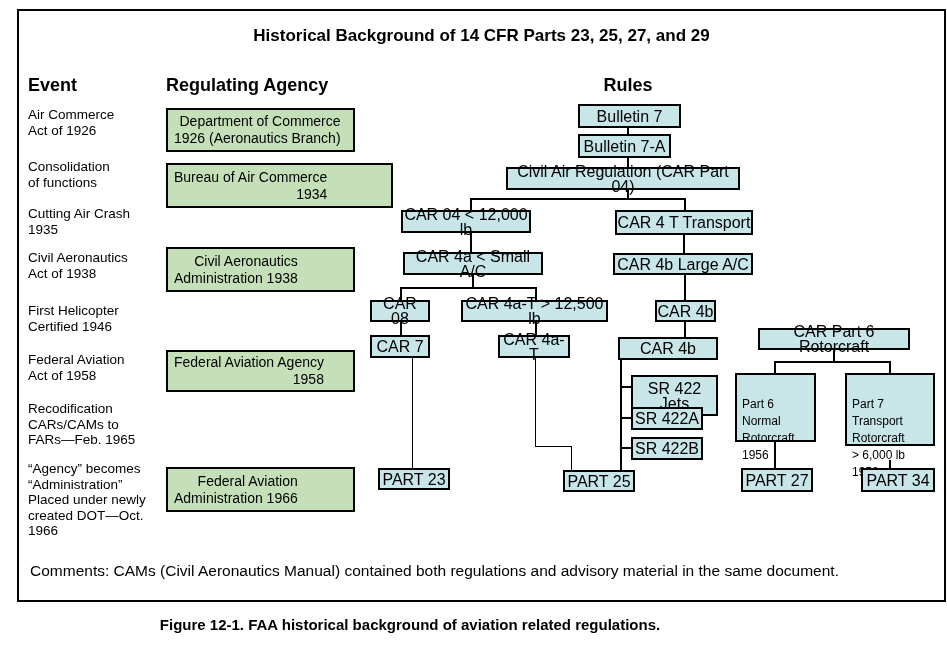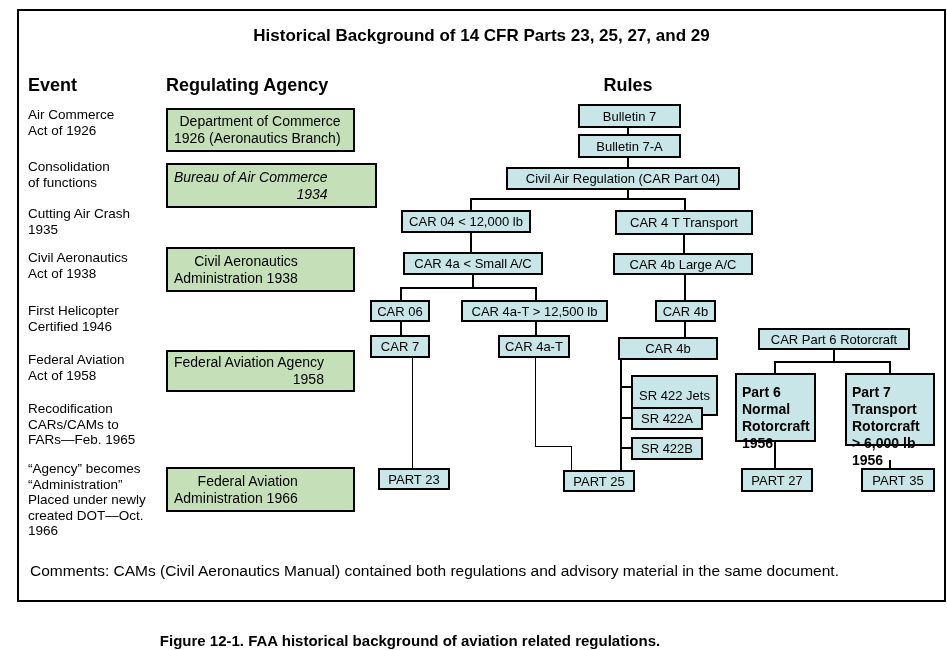--- a/index.html
+++ b/index.html
@@ -7,28 +7,28 @@
         font-family:"Liberation Sans",sans-serif;color:#000;overflow:hidden;margin-left:8px;}
   #frame{position:absolute;left:9px;top:9px;width:929px;height:593px;
          border:2px solid #000;box-sizing:border-box;}
   .title{position:absolute;left:0;top:26px;width:947px;text-align:center;
          font-size:17px;font-weight:bold;}
   .colhead{position:absolute;font-size:18px;font-weight:bold;}
   .event{position:absolute;left:20px;font-size:13.5px;line-height:15.5px;
          white-space:pre-line;}
   .box{position:absolute;box-sizing:border-box;border:2px solid #000;
        background:var(--blue);display:flex;align-items:center;justify-content:center;
-       font-size:13px;text-align:center;line-height:15px;}
+       font-size:16px;text-align:center;line-height:15px;}
   .box.green{background:var(--green);justify-content:flex-start;text-align:right;
        padding:16px 6px;white-space:pre-line;font-size:14px;line-height:17px;}
   .box.multiline{align-items:flex-start;justify-content:flex-start;text-align:left;
-       white-space:pre-line;padding:9px 5px;line-height:17px;font-size:14px;font-weight:bold;}
+       white-space:pre-line;padding:21px 5px;line-height:17px;font-size:12px;}
   .conn{position:absolute;background:#000;}
   .comments{position:absolute;left:22px;top:562px;width:905px;font-size:15.5px;}
-  .caption{position:absolute;left:0;top:632px;width:804px;text-align:center;
+  .caption{position:absolute;left:0;top:616px;width:804px;text-align:center;
            font-size:15px;font-weight:bold;}
 </style>
 </head>
 <body>
 
 <div id="page" style="--blue: #c8e6e8; --green: #c5e0b8;">
   <div id="frame"></div>
 
   <div class="title">Historical Background of 14 CFR Parts 23, 25, 27, and 29</div>
 
@@ -52,21 +52,21 @@
 CARs/CAMs to
 FARs—Feb. 1965</div>
   <div class="event" style="top:461px;">“Agency” becomes
 “Administration”
 Placed under newly
 created DOT—Oct.
 1966</div>
 
   <div class="box green" style="left:158px;top:108px;width:189px;height:44px;">Department of Commerce
 1926 (Aeronautics Branch)</div>
-  <div class="box green" style="left:158px;top:163px;width:211px;height:45px;font-style:italic;">Bureau of Air Commerce
+  <div class="box green" style="left:158px;top:163px;width:227px;height:45px;">Bureau of Air Commerce
 1934</div>
   <div class="box green" style="left:158px;top:247px;width:189px;height:45px;">Civil Aeronautics
 Administration 1938</div>
   <div class="box green" style="left:158px;top:350px;width:189px;height:42px;">Federal Aviation Agency
 1958</div>
   <div class="box green" style="left:158px;top:467px;width:189px;height:45px;">Federal Aviation
 Administration 1966</div>
 
   <div class="conn" style="left:619px;top:128px;width:2px;height:6px;"></div>
   <div class="conn" style="left:619px;top:158px;width:2px;height:9px;"></div>
@@ -93,27 +93,27 @@
   <div class="conn" style="left:612px;top:417px;width:11px;height:2px;"></div>
   <div class="conn" style="left:612px;top:447px;width:11px;height:2px;"></div>
   <div class="conn" style="left:825px;top:350px;width:2px;height:13px;"></div>
   <div class="conn" style="left:766px;top:361px;width:117px;height:2px;"></div>
   <div class="conn" style="left:766px;top:361px;width:2px;height:12px;"></div>
   <div class="conn" style="left:881px;top:361px;width:2px;height:12px;"></div>
   <div class="conn" style="left:766px;top:442px;width:2px;height:26px;"></div>
   <div class="conn" style="left:881px;top:460px;width:2px;height:8px;"></div>
 
   <div class="box" style="left:570px;top:104px;width:103px;height:24px;">Bulletin 7</div>
-  <div class="box" style="left:570px;top:134px;width:103px;height:24px;">Bulletin 7-A</div>
+  <div class="box" style="left:570px;top:134px;width:93px;height:24px;">Bulletin 7-A</div>
   <div class="box" style="left:498px;top:167px;width:234px;height:23px;">Civil Air Regulation (CAR Part 04)</div>
   <div class="box" style="left:393px;top:210px;width:130px;height:23px;">CAR 04 &lt; 12,000 lb</div>
   <div class="box" style="left:607px;top:210px;width:138px;height:25px;">CAR 4 T Transport</div>
   <div class="box" style="left:395px;top:252px;width:140px;height:23px;">CAR 4a &lt; Small A/C</div>
   <div class="box" style="left:605px;top:253px;width:140px;height:22px;">CAR 4b Large A/C</div>
-  <div class="box" style="left:362px;top:300px;width:60px;height:22px;">CAR 06</div>
+  <div class="box" style="left:362px;top:300px;width:60px;height:22px;">CAR 08</div>
   <div class="box" style="left:453px;top:300px;width:147px;height:22px;">CAR 4a-T &gt; 12,500 lb</div>
   <div class="box" style="left:647px;top:300px;width:61px;height:22px;">CAR 4b</div>
   <div class="box" style="left:362px;top:335px;width:60px;height:23px;">CAR 7</div>
   <div class="box" style="left:490px;top:335px;width:72px;height:23px;">CAR 4a-T</div>
   <div class="box" style="left:610px;top:337px;width:100px;height:23px;">CAR 4b</div>
   <div class="box" style="left:623px;top:375px;width:87px;height:41px;">SR 422 Jets</div>
   <div class="box" style="left:623px;top:407px;width:72px;height:23px;">SR 422A</div>
   <div class="box" style="left:623px;top:437px;width:72px;height:23px;">SR 422B</div>
   <div class="box" style="left:750px;top:328px;width:152px;height:22px;">CAR Part 6 Rotorcraft</div>
   <div class="box multiline" style="left:727px;top:373px;width:81px;height:69px;">Part 6
@@ -121,17 +121,17 @@
 Rotorcraft
 1956</div>
   <div class="box multiline" style="left:837px;top:373px;width:90px;height:73px;">Part 7
 Transport
 Rotorcraft
 &gt; 6,000 lb
 1956</div>
   <div class="box" style="left:370px;top:468px;width:72px;height:22px;">PART 23</div>
   <div class="box" style="left:555px;top:470px;width:72px;height:22px;">PART 25</div>
   <div class="box" style="left:733px;top:468px;width:72px;height:24px;">PART 27</div>
-  <div class="box" style="left:853px;top:468px;width:74px;height:24px;">PART 35</div>
+  <div class="box" style="left:853px;top:468px;width:74px;height:24px;">PART 34</div>
 
   <div class="comments">Comments: CAMs (Civil Aeronautics Manual) contained both regulations and advisory material in the same document.</div>
   <div class="caption">Figure 12-1. FAA historical background of aviation related regulations.</div>
 </div>
 
 </body></html>

